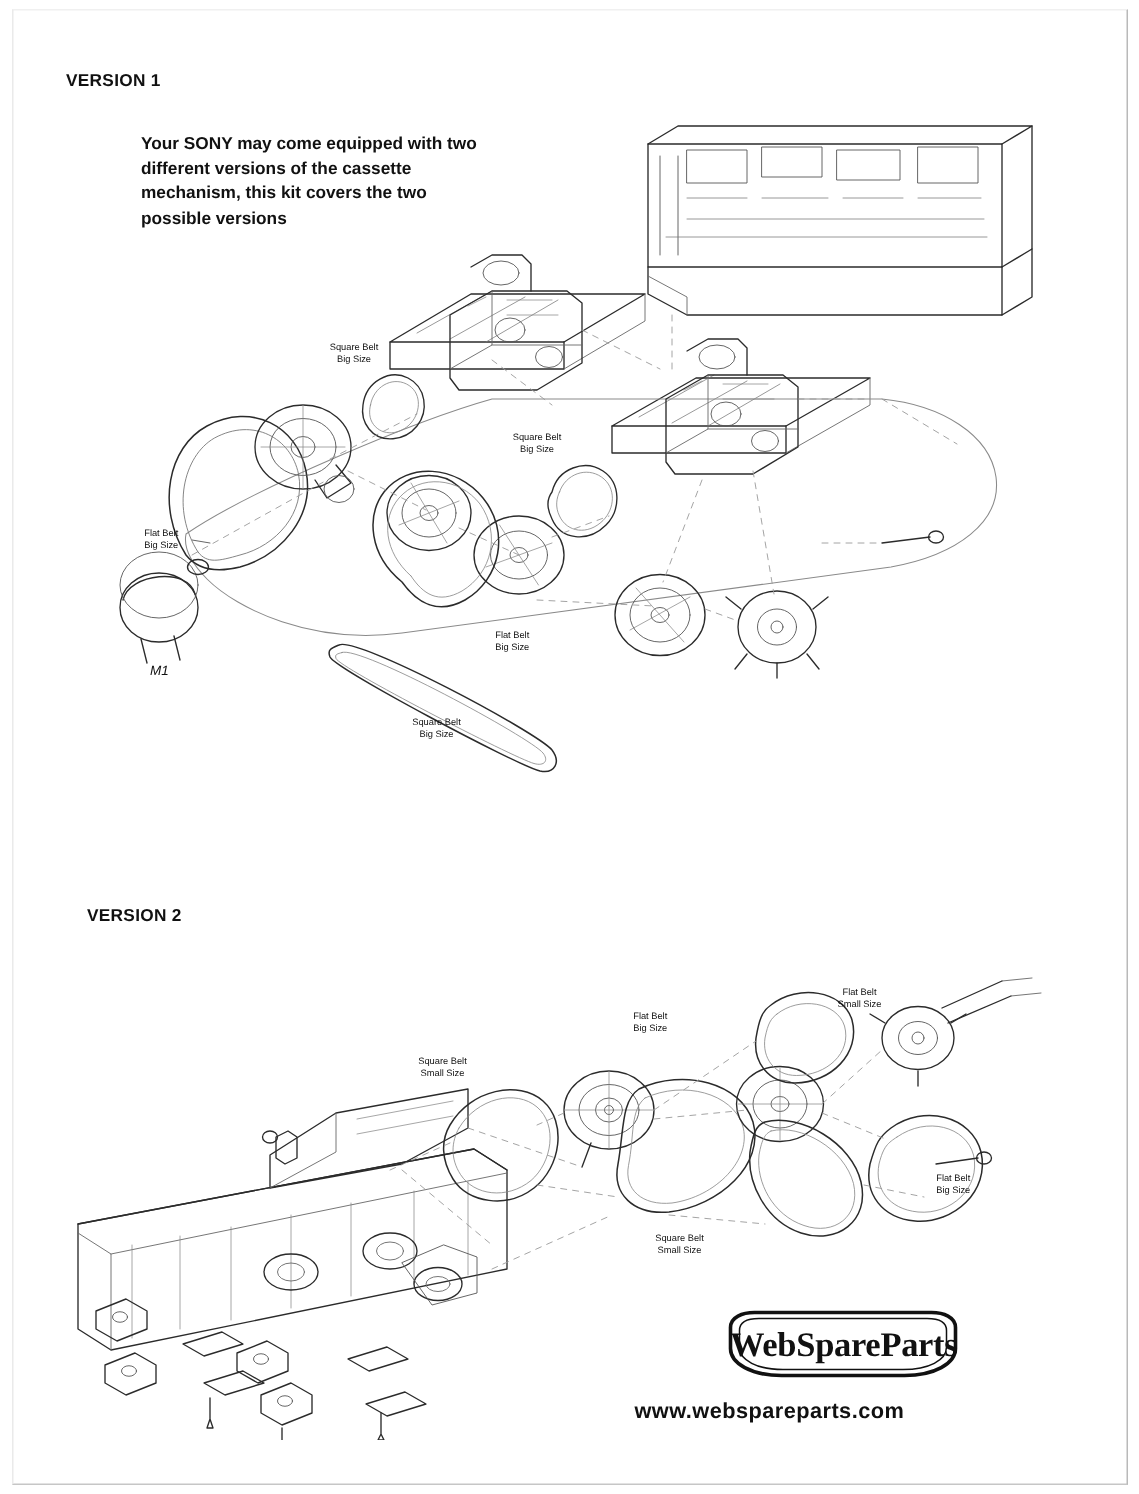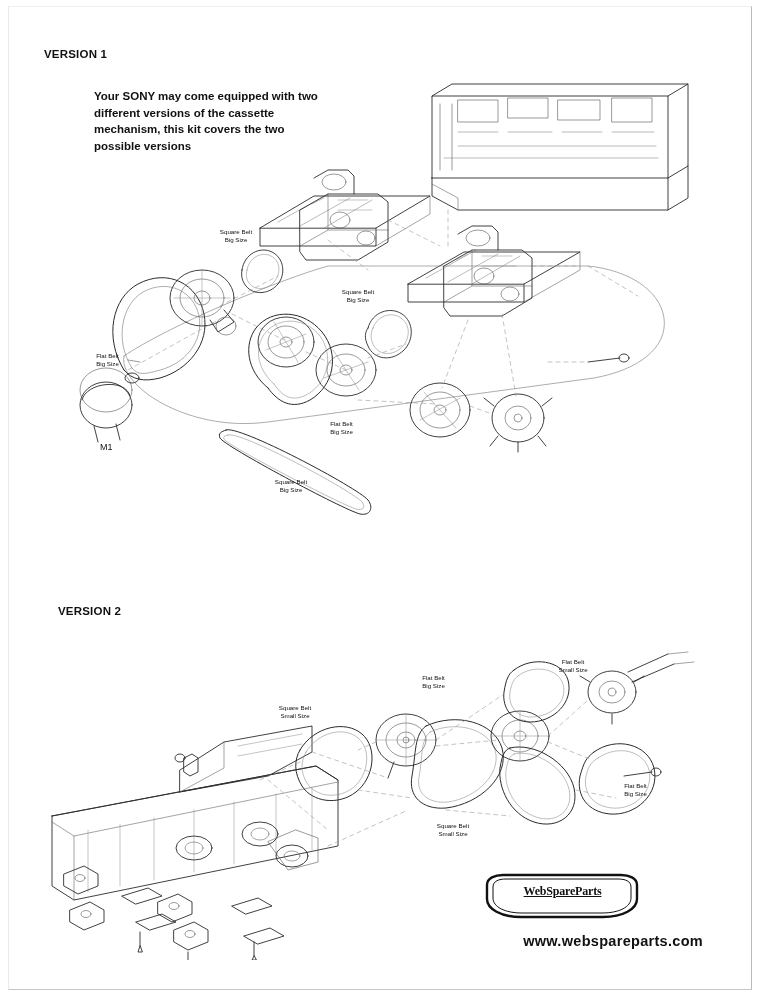--- a/index.html
+++ b/index.html
@@ -67,20 +67,21 @@
     font-size: 6.2px;
     line-height: 1.25;
     text-align: center;
     color: #111;
     white-space: pre-line;
     font-family: "Liberation Sans", sans-serif;
   }
   .motor-label {
     position: absolute;
     font-size: 9px;
+    font-style: italic;
     color: #111;
   }
 
   
   #logo-block {
     position: absolute;
     left: 455px;
     top: 873px;
     width: 215px;
     height: 80px;
@@ -91,33 +92,32 @@
     top: 0;
     width: 170px;
     height: 46px;
   }
   #logo-text {
     position: absolute;
     left: 0;
     top: 11px;
     width: 215px;
     text-align: center;
-    font-size: 12px;
+    font-size: 23px;
     font-weight: bold;
     font-family: "Liberation Serif", serif;
     color: #111;
     letter-spacing: -0.2px;
-    text-decoration: underline;
   }
   #logo-url {
     position: absolute;
     left: -32px;
     top: 60px;
     width: 280px;
-    text-align: right;
+    text-align: left;
     font-size: 14.5px;
     font-weight: bold;
     font-family: "Liberation Sans", sans-serif;
     color: #111;
     letter-spacing: 0.3px;
   }
   svg { display: block; }
 </style>
 </head>
 <body>

